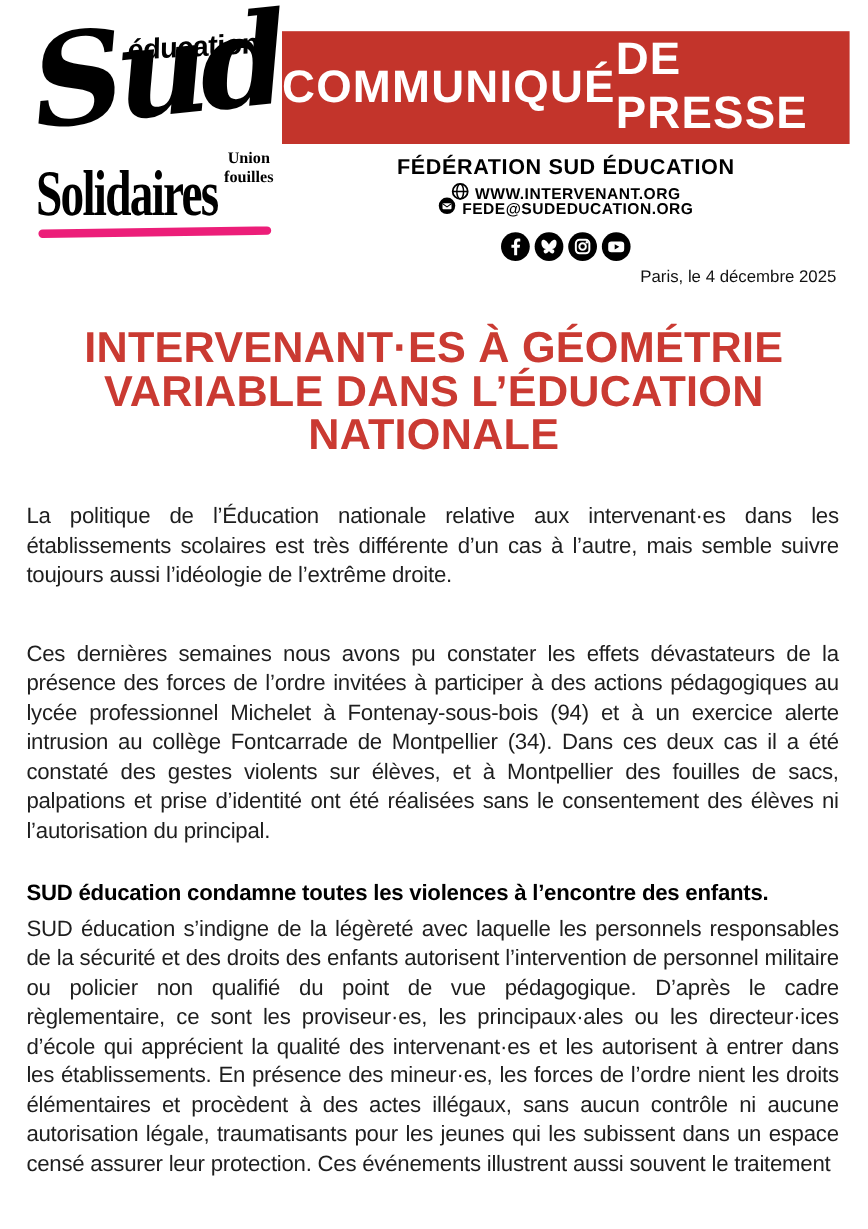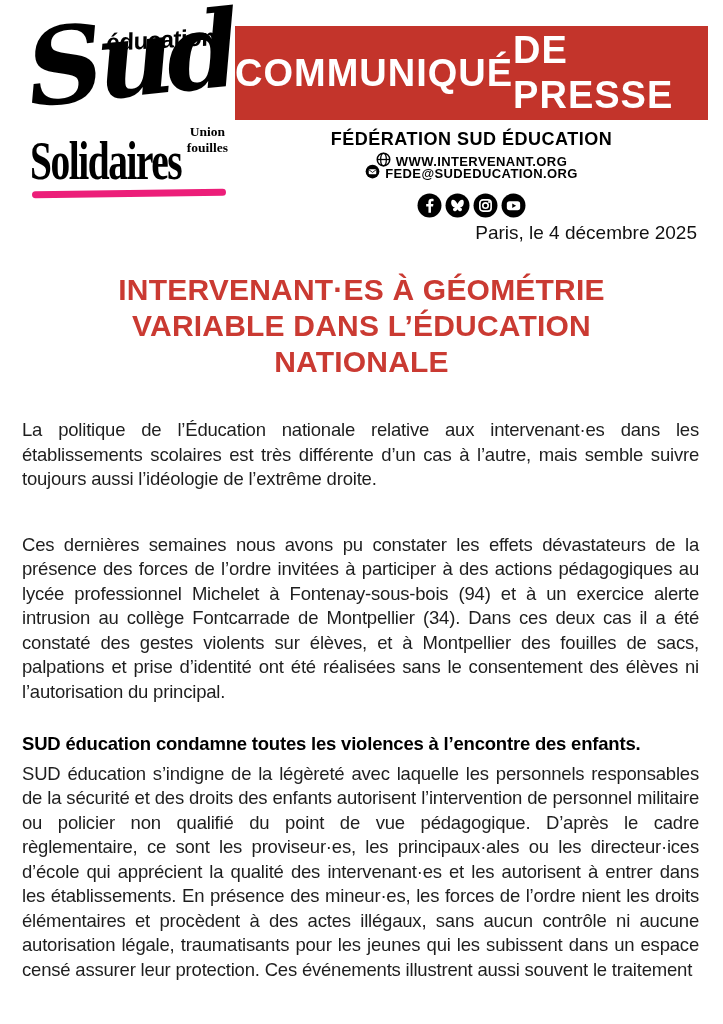--- a/index.html
+++ b/index.html
@@ -30,23 +30,23 @@
     font-weight:900;font-size:18px;letter-spacing:.5px;color:#000;}
   .contact-line{position:absolute;left:235px;width:473px;display:flex;justify-content:center;
     align-items:center;gap:5px;font-weight:800;font-size:13px;letter-spacing:.4px;color:#000;}
   .contact-website{top:152px;}
   .contact-email{top:164px;}
   .social-row{position:absolute;left:235px;top:193px;width:473px;display:flex;
     justify-content:center;align-items:center;gap:3px;}
   .social-row svg{display:block;}
 
   
-  .dateline{position:absolute;top:222px;right:26px;font-size:19px;color:#111;}
+  .dateline{position:absolute;top:222px;right:26px;font-size:14px;color:#111;}
   .title{position:absolute;left:50px;top:272px;width:623px;margin:0;text-align:center;
-    color:var(--title_red,#ca3a32);font-weight:900;font-size:30px;line-height:36px;
+    color:var(--title_red,#ca3a32);font-weight:900;font-size:36px;line-height:36px;
     letter-spacing:.2px;}
   .title span{display:block;}
 
   
   .content{position:absolute;left:22px;top:418px;width:677px;color:#1e1e1e;
     font-size:18.5px;line-height:24.5px;letter-spacing:-.2px;text-align:justify;
     hyphens:auto;-webkit-hyphens:auto;}
   .content p{margin:0;}
   .content .p1{margin-bottom:41px;}
   .content .p2{margin-bottom:28px;}

